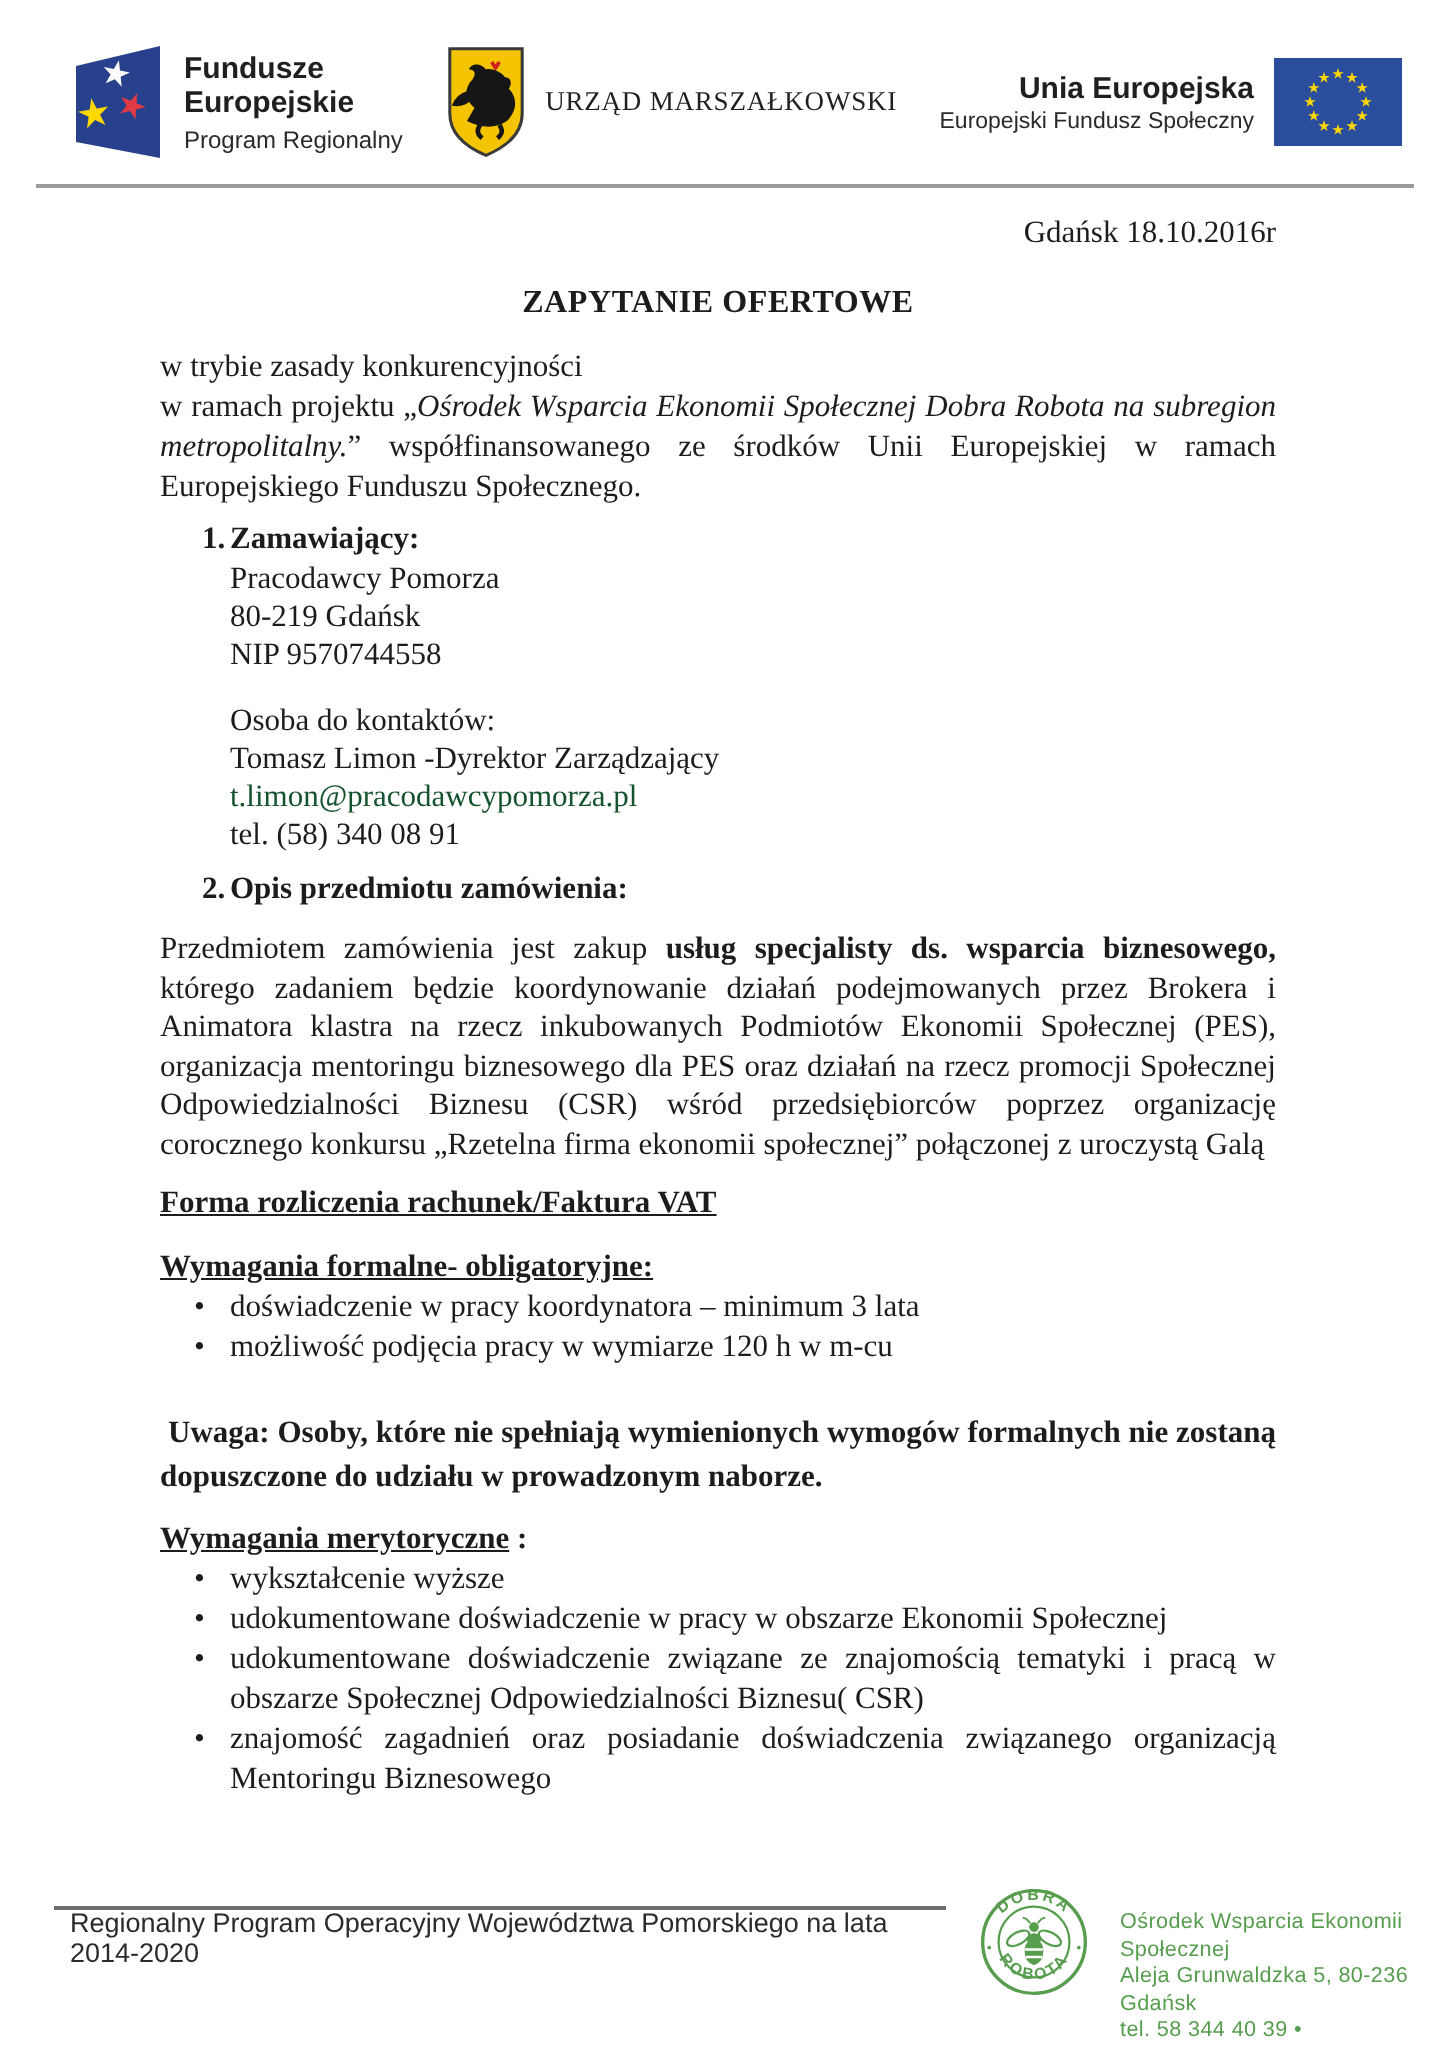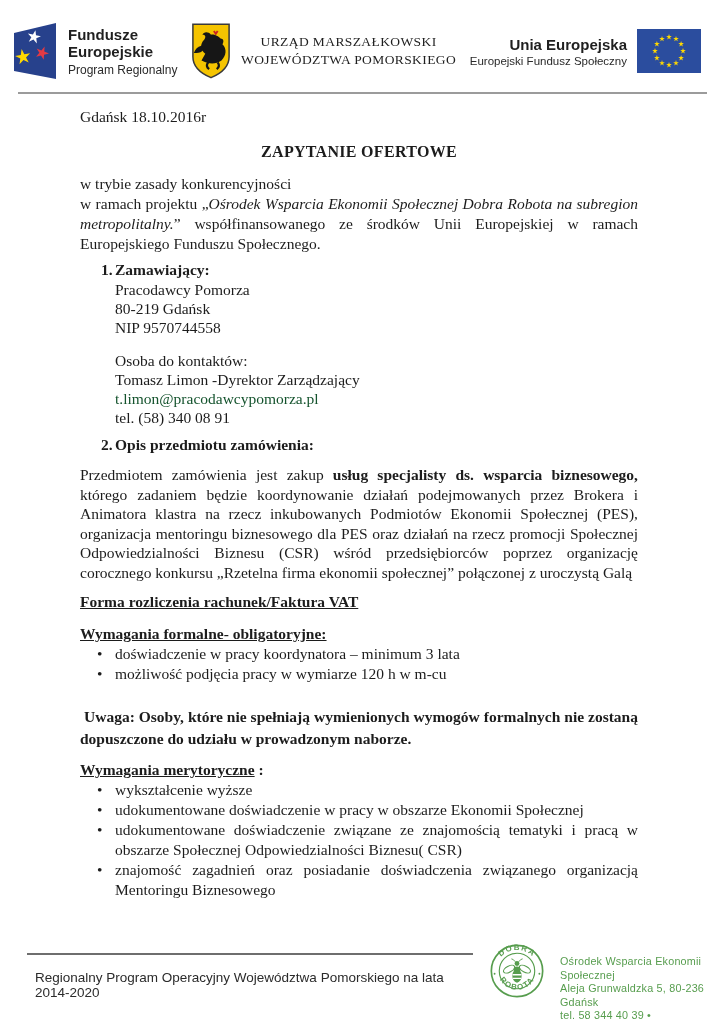--- a/index.html
+++ b/index.html
@@ -4,34 +4,34 @@
 <style>
   * { margin:0; padding:0; box-sizing:border-box; }
   html,body { background:#ffffff; }
   .page {
     position:relative; width:725px; height:1024px; margin:0 auto;
     background:#ffffff; overflow:hidden;
     font-family:"Liberation Serif", serif; color:#1c1c1c;
   }
   
   .header { display:flex; align-items:center; justify-content:space-between;
-            height:92px; padding:10px 24px 0 12px;border-radius:21px; }
+            height:92px; padding:10px 24px 0 36px;border-radius:21px; }
   .logo-group { display:flex; align-items:center; gap:10px;
                 font-family:"Liberation Sans", sans-serif; }
   .fe-text .t { font-weight:bold; font-size:15px; line-height:17px; color:#1f1f1f; }
   .fe-text .s { font-size:12px; margin-top:3px; color:#2a2a2a; }
   .um-text { font-family:"Liberation Serif", serif; text-align:center;
              font-size:13.5px; line-height:18px; letter-spacing:.4px; color:#1f1f1f; }
   .ue-text { text-align:right; }
   .ue-text .t { font-weight:bold; font-size:15px; color:#1f1f1f; }
   .ue-text .s { font-size:11.5px; margin-top:2px; color:#2a2a2a; }
   .header-rule { margin:0 18px; border-top:2px solid #9b9b9b; }
   
   .content { padding:0 87px 0 80px; font-size:15.5px; line-height:20px; }
-  .date { margin-top:13px; text-align:left; }
+  .date { margin-top:13px; text-align:right; }
   .title { margin-top:15px; text-align:center; font-size:16px; font-weight:bold;
            letter-spacing:.3px; }
   .intro { margin-top:12px; text-align:justify; }
   .num-heading { margin-top:6px; position:relative; padding-left:35px; font-weight:bold; }
   .num-heading .num { position:absolute; left:21px; }
   .indent-block { padding-left:35px; line-height:19px; }
   .contact-block { margin-top:14px; }
   .email { color:#14532d; cursor:pointer; }
   .sec2 { margin-top:8px; }
   .cpv { margin-top:12px; }
@@ -43,21 +43,21 @@
   ul.doc-list li::before { content:"\2022"; position:absolute; left:17px; }
   .uwaga { margin-top:22px; font-weight:bold; text-align:justify; text-indent:4px;
            line-height:22px; }
   .merit-head { margin-top:10px; font-weight:bold; }
   .merit-head .u { text-decoration:underline; }
   
   .footer { position:absolute; left:0; top:938px; width:725px; height:86px;
             font-family:"Liberation Sans", sans-serif; }
   .footer-rule { position:absolute; left:27px; top:15px; width:446px;
                  border-top:2px solid #6e6e6e; }
-  .footer-program { position:absolute; left:35px; top:32px; width:440px;
+  .footer-program { position:absolute; left:35px; top:16px; width:440px;
                     font-size:13.5px; color:#2b2b2b; }
   .dr-logo { position:absolute; left:489px; top:5px; }
   .footer-org { position:absolute; left:560px; top:17px; color:#579d4e;
                 font-size:10.8px; line-height:13.5px; letter-spacing:.2px; }
 </style>
 </head>
 <body>
 
 <div class="page">
 
@@ -83,21 +83,20 @@
     <div class="logo-group">
       <svg width="40" height="58" viewBox="0 0 42 60">
         <path d="M2,2 h38 v34 q0,14 -19,22 q-19,-8 -19,-22 Z" fill="#f5c400" stroke="#3a3a3a" stroke-width="1.6"></path>
         <path d="M24,9 l2,3 2,-3" stroke="#cc2222" stroke-width="2" fill="none"></path>
         <path d="M21,13 c-3,-4 -8,-3 -9,0 c3,0 4,2 2,5 c-5,5 -4,11 1,15 l-4,7 c8,4 15,4 21,0 c5,-5 6,-12 1,-17 c2,-3 1,-6 -2,-6 c-2,-3 -8,-5 -10,-4 z" fill="#161616"></path>
         <path d="M12,24 q-7,2 -9,8 q7,1 10,-3" fill="#161616"></path>
         <path d="M28,42 q3,4 -1,7 M18,42 q-3,4 1,7" stroke="#161616" stroke-width="2.4" fill="none"></path>
       </svg>
       <div class="um-text">
         <div>URZĄD MARSZAŁKOWSKI</div>
-        <div>WOJEWÓDZTWA POMORSKIEGO</div>
       </div>
     </div>
 
     <div class="logo-group">
       <div class="ue-text">
         <div class="t">Unia Europejska</div>
         <div class="s">Europejski Fundusz Społeczny</div>
       </div>
       <svg width="64" height="44" viewBox="0 0 64 44">
         <rect width="64" height="44" fill="#2b4d9e"></rect>

